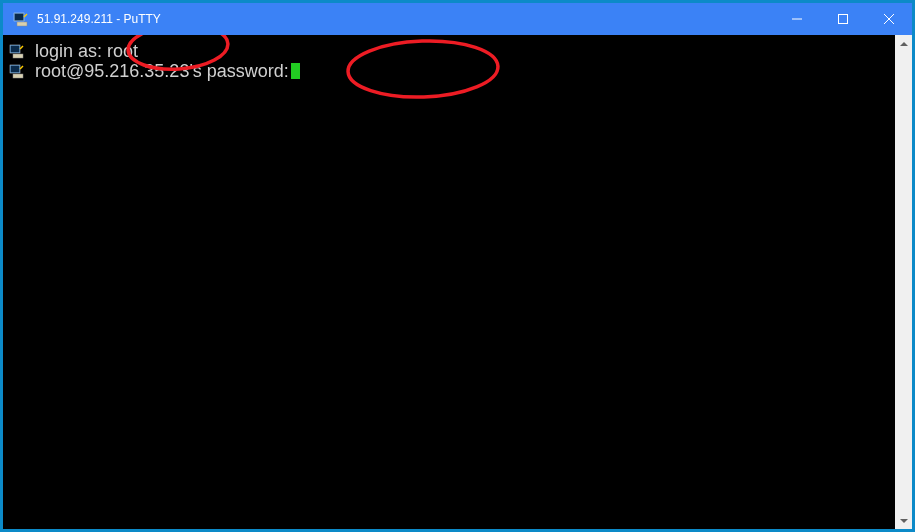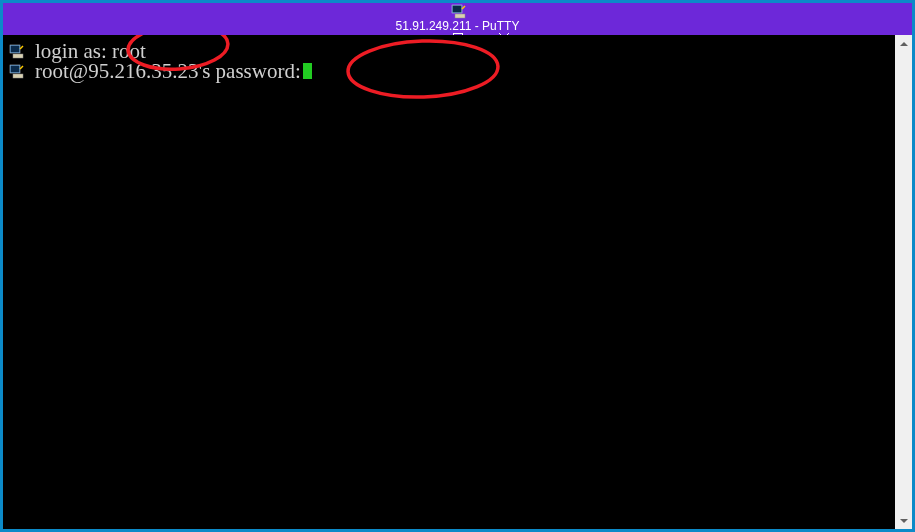--- a/index.html
+++ b/index.html
@@ -17,26 +17,25 @@
     }
     .window {
       width: 100%;
       height: 100%;
       background: #000;
       display: flex;
       flex-direction: column;
     }
     .titlebar {
       height: 32px;
-      background: #6d28d9;
+      background: #3b82f6;
       display: flex;
       align-items: center;
       color: #fff;
       font-size: 12px;
-      flex-direction: column;
     }
     .titlebar-icon {
       width: 16px;
       height: 16px;
       margin-left: 10px;
       margin-right: 8px;
       display: flex;
       align-items: center;
       justify-content: center;
     }
@@ -61,22 +60,22 @@
     }
     .terminal-area {
       flex: 1;
       display: flex;
       position: relative;
     }
     .terminal-content {
       flex: 1;
       background: #000;
       padding: 6px 0 13px 4px;
-      font-family: Liberation Serif, serif;
-      font-size: 21px;
+      font-family: Liberation Sans, sans-serif;
+      font-size: 18px;
       line-height: 20px;
       color: #d0d0d0;
       position: relative;
     }
     .term-line {
       display: flex;
       align-items: center;
       white-space: pre;
     }
     .line-icon {

